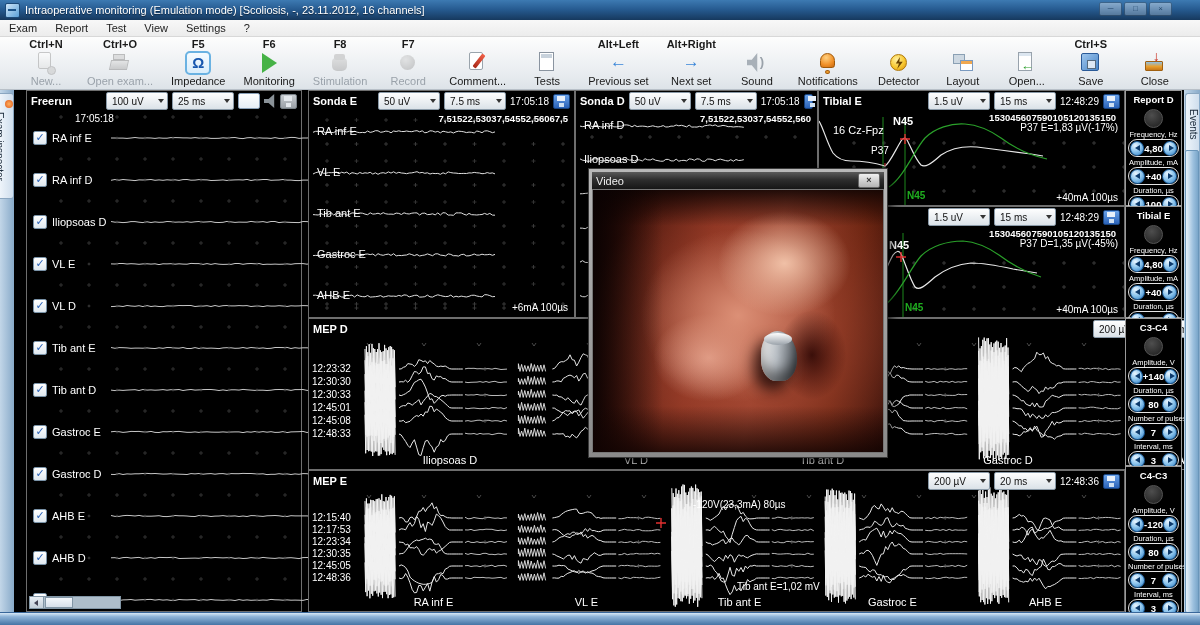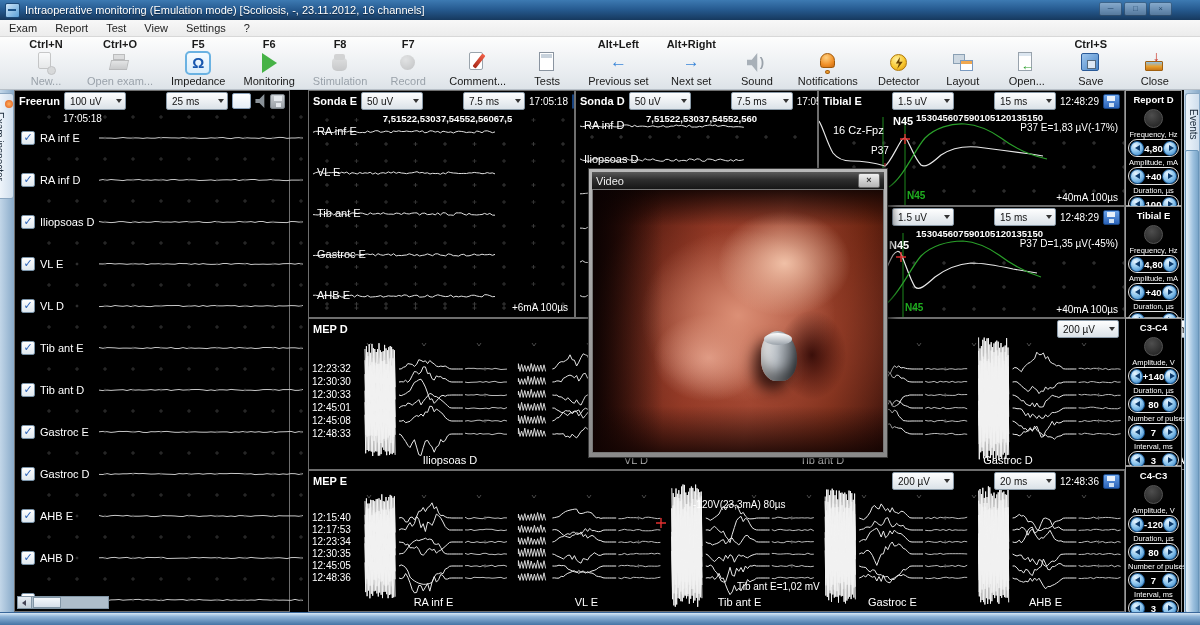--- a/index.html
+++ b/index.html
@@ -63,40 +63,40 @@
   .i-save::before{left:3px;top:2px;width:18px;height:18px;background:linear-gradient(135deg,#9ec6ee,#4a86c8);border:1px solid #2a5a98;border-radius:2px;}
   .i-save::after{left:9px;top:9px;width:9px;height:9px;background:#dde8f4;border:1px solid #566a7e;}
   .i-close::before{left:3px;top:10px;width:18px;height:10px;background:linear-gradient(#8cc0e8,#e8a030 55%,#c87818);border:1px solid #a06010;border-radius:1px;}
   .i-close::after{content:"↓";left:11px;top:-3px;color:#c82818;font-weight:bold;font-size:14px;}
   
   #workspace{position:absolute;left:0;top:90px;width:1200px;height:522px;background:#000;}
   .panel{position:absolute;background:#000;border:1px solid #6e6e6e;box-sizing:border-box;}
   .phead{position:absolute;left:0;top:0;right:0;height:20px;display:flex;align-items:center;gap:4px;padding:0 4px;}
   .ptitle{color:#fff;font-weight:bold;font-size:11px;white-space:nowrap;}
   .combo{height:16px;min-width:52px;background:linear-gradient(#fefefe,#dbe2e8);border:1px solid #8a9aa8;border-radius:2px;
-    display:flex;align-items:center;justify-content:space-between;padding:0 3px 0 5px;color:#111;font-size:10px;margin-left:36px;}
+    display:flex;align-items:center;justify-content:space-between;padding:0 3px 0 5px;color:#111;font-size:10px;}
   .carr{width:0;height:0;border-left:3px solid transparent;border-right:3px solid transparent;border-top:4px solid #333;margin-left:4px;}
   .ptime{color:#fff;font-size:10px;white-space:nowrap;}
   .hsave{width:15px;height:13px;background:linear-gradient(#6aa2e8,#2a62b8);border:1px solid #17427e;border-radius:2px;position:relative;}
   .hsave::before{content:"";position:absolute;left:3px;top:1px;width:8px;height:5px;background:#e8f0fa;}
   .hsave::after{content:"";position:absolute;left:5px;bottom:1px;width:5px;height:4px;background:#cfe0f2;}
   .hsave.gray{background:linear-gradient(#c8ccd0,#9aa0a6);border-color:#7a8288;}
   .hsave.gray::before,.hsave.gray::after{background:#e4e8ec;}
   .hspk{width:12px;height:14px;background:#8a9298;clip-path:polygon(0 35%,38% 35%,85% 0,85% 100%,38% 65%,0 65%);}
   .hbtnw{width:20px;height:14px;background:linear-gradient(#ffffff,#e6eef6);border:1px solid #8aa0b8;border-radius:2px;}
   .mleft{margin-left:auto;}
   .scope{position:absolute;left:0;top:0;}
   .lbl{position:absolute;color:#fff;font-size:11px;white-space:nowrap;}
   .cb{display:inline-block;width:12px;height:12px;background:linear-gradient(#fff,#dfe8ef);border:1px solid #7a93a8;
     border-radius:2px;color:#2a62b8;font-size:11px;line-height:11px;text-align:center;vertical-align:middle;}
   .cb::after{content:"✓";}
   .fr-ch{position:absolute;left:6px;top:calc(40px + var(--i)*42px);display:flex;gap:5px;align-items:center;color:#fff;}
   .se-ch{position:absolute;left:8px;top:calc(34px + var(--i)*41px);color:#fff;}
   .sd-ch{position:absolute;left:8px;top:calc(28px + var(--i)*34px);color:#fff;}
-  .ticksrow{position:absolute;display:flex;justify-content:center;color:#fff;font-weight:bold;font-size:9.5px;}
+  .ticksrow{position:absolute;display:flex;justify-content:flex-end;color:#fff;font-weight:bold;font-size:9.5px;}
   .trial{position:absolute;left:3px;color:#fff;font-size:10px;}
   .md .trial{top:calc(44px + var(--i)*13px);}
   .me .trial{top:calc(41px + var(--i)*12px);}
   .musclesrow{position:absolute;left:48px;right:2px;display:flex;}
   .muscle{flex:1;text-align:center;color:#fff;font-size:11px;}
   .stim-lbl{position:absolute;color:#fff;font-size:10px;}
   .green{color:#1fae1f;font-weight:bold;font-size:10px;}
   .annot{position:absolute;color:#fff;font-size:10px;}
   .fscroll{position:absolute;left:2px;bottom:2px;width:90px;height:11px;background:#aebecb;border:1px solid #8296a6;display:flex;}
   .fsa{width:13px;background:linear-gradient(#e8eef4,#c2ced8);border-right:1px solid #8296a6;position:relative;}
@@ -265,21 +265,21 @@
         <div class="tbtn" style="--i: 17;">
         
         
         
       </div>
       </div>
   </div>
 
   <div id="workspace">
 
-    <div class="panel" id="p-freerun" style="left:14px;top:0;width:276px;height:522px;">
+    <div class="panel" id="p-freerun" style="left:26px;top:0;width:276px;height:522px;">
       <svg class="scope" id="svg-freerun" width="292" height="520">
           <path d="M84.0 47.0L88.0 47.0L92.0 47.1L96.0 47.1L100.0 47.4L104.0 47.0L108.0 46.5L112.0 47.0L116.0 47.1L120.0 46.9L124.0 47.0L128.0 47.4L132.0 46.9L136.0 47.2L140.0 47.2L144.0 46.6L148.0 46.6L152.0 46.7L156.0 46.9L160.0 46.9L164.0 47.1L168.0 46.6L172.0 47.1L176.0 47.1L180.0 46.9L184.0 47.4L188.0 47.4L192.0 47.3L196.0 46.8L200.0 47.1L204.0 46.7L208.0 46.5L212.0 47.3L216.0 47.6L220.0 46.8L224.0 46.6L228.0 47.3L232.0 46.8L236.0 47.1L240.0 47.1L244.0 47.4L248.0 46.6L252.0 47.4L256.0 47.4L260.0 46.9L264.0 46.4L268.0 46.5L272.0 47.4L276.0 47.0L280.0 47.0L284.0 46.7L288.0 47.0" fill="none" stroke="#c8c8c8" stroke-width="1"></path>
           <path d="M32 26H36M34 24V28M60 26H64M62 24V28M88 26H92M90 24V28M116 26H120M118 24V28M144 26H148M146 24V28M172 26H176M174 24V28M200 26H204M202 24V28M228 26H232M230 24V28M256 26H260M258 24V28M284 26H288M286 24V28" fill="none" stroke="#3c3c3c" stroke-width="0.8"></path>
           <path d="M32.6 47H35.4M34 45.6V48.4M60.6 47H63.4M62 45.6V48.4M88.6 47H91.4M90 45.6V48.4M116.6 47H119.4M118 45.6V48.4M144.6 47H147.4M146 45.6V48.4M172.6 47H175.4M174 45.6V48.4M200.6 47H203.4M202 45.6V48.4M228.6 47H231.4M230 45.6V48.4M256.6 47H259.4M258 45.6V48.4M284.6 47H287.4M286 45.6V48.4" fill="none" stroke="#4a4a4a" stroke-width="0.8"></path>
           <path d="M84.0 89.3L88.0 88.5L92.0 89.2L96.0 88.5L100.0 88.9L104.0 89.2L108.0 89.6L112.0 88.9L116.0 89.0L120.0 88.8L124.0 88.5L128.0 89.3L132.0 88.9L136.0 89.3L140.0 88.8L144.0 89.1L148.0 88.8L152.0 89.4L156.0 88.6L160.0 88.5L164.0 89.2L168.0 89.1L172.0 88.6L176.0 88.8L180.0 88.9L184.0 89.5L188.0 89.4L192.0 89.2L196.0 88.9L200.0 89.5L204.0 89.1L208.0 88.9L212.0 88.8L216.0 89.0L220.0 88.4L224.0 89.5L228.0 88.8L232.0 88.9L236.0 88.5L240.0 88.5L244.0 89.3L248.0 89.1L252.0 89.0L256.0 88.5L260.0 89.1L264.0 89.1L268.0 89.5L272.0 89.6L276.0 89.1L280.0 89.1L284.0 89.1L288.0 89.0" fill="none" stroke="#c8c8c8" stroke-width="1"></path>
           <path d="M32 68H36M34 66V70M60 68H64M62 66V70M88 68H92M90 66V70M116 68H120M118 66V70M144 68H148M146 66V70M172 68H176M174 66V70M200 68H204M202 66V70M228 68H232M230 66V70M256 68H260M258 66V70M284 68H288M286 66V70" fill="none" stroke="#3c3c3c" stroke-width="0.8"></path>
           <path d="M32.6 89H35.4M34 87.6V90.4M60.6 89H63.4M62 87.6V90.4M88.6 89H91.4M90 87.6V90.4M116.6 89H119.4M118 87.6V90.4M144.6 89H147.4M146 87.6V90.4M172.6 89H175.4M174 87.6V90.4M200.6 89H203.4M202 87.6V90.4M228.6 89H231.4M230 87.6V90.4M256.6 89H259.4M258 87.6V90.4M284.6 89H287.4M286 87.6V90.4" fill="none" stroke="#4a4a4a" stroke-width="0.8"></path>
           <path d="M84.0 130.5L88.0 131.2L92.0 131.2L96.0 131.6L100.0 131.3L104.0 130.6L108.0 130.6L112.0 131.2L116.0 131.6L120.0 130.8L124.0 131.5L128.0 130.9L132.0 131.3L136.0 131.2L140.0 130.5L144.0 130.7L148.0 131.2L152.0 131.0L156.0 131.2L160.0 130.7L164.0 131.3L168.0 130.8L172.0 130.5L176.0 131.1L180.0 130.9L184.0 130.6L188.0 131.4L192.0 131.5L196.0 131.3L200.0 130.4L204.0 130.9L208.0 131.4L212.0 131.1L216.0 131.2L220.0 131.2L224.0 130.4L228.0 131.0L232.0 131.0L236.0 130.6L240.0 131.4L244.0 130.5L248.0 130.5L252.0 131.6L256.0 131.1L260.0 131.2L264.0 131.4L268.0 131.5L272.0 131.6L276.0 130.5L280.0 130.6L284.0 131.1L288.0 130.9" fill="none" stroke="#c8c8c8" stroke-width="1"></path>
           <path d="M32 110H36M34 108V112M60 110H64M62 108V112M88 110H92M90 108V112M116 110H120M118 108V112M144 110H148M146 108V112M172 110H176M174 108V112M200 110H204M202 108V112M228 110H232M230 108V112M256 110H260M258 108V112M284 110H288M286 108V112" fill="none" stroke="#3c3c3c" stroke-width="0.8"></path>
           <path d="M32.6 131H35.4M34 129.6V132.4M60.6 131H63.4M62 129.6V132.4M88.6 131H91.4M90 129.6V132.4M116.6 131H119.4M118 129.6V132.4M144.6 131H147.4M146 129.6V132.4M172.6 131H175.4M174 129.6V132.4M200.6 131H203.4M202 129.6V132.4M228.6 131H231.4M230 129.6V132.4M256.6 131H259.4M258 129.6V132.4M284.6 131H287.4M286 129.6V132.4" fill="none" stroke="#4a4a4a" stroke-width="0.8"></path>

